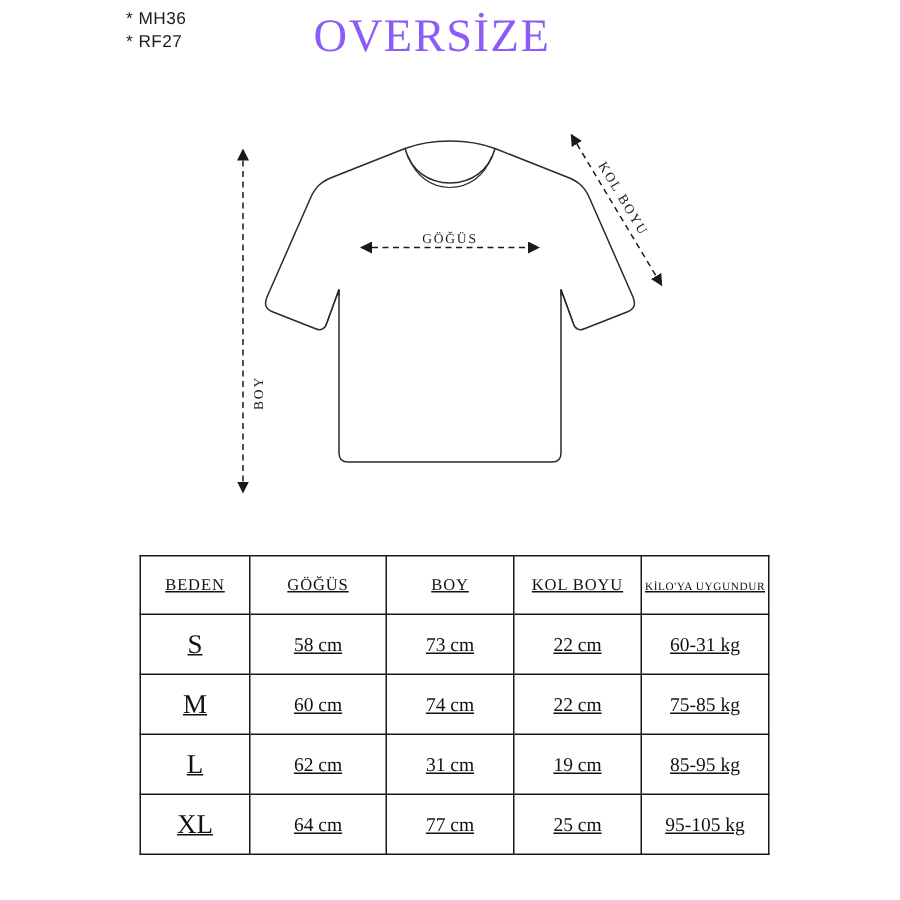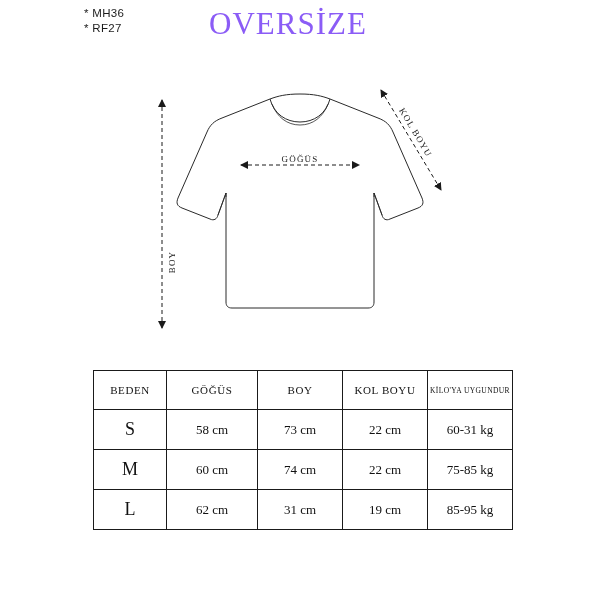--- a/index.html
+++ b/index.html
@@ -71,20 +71,21 @@
     border-collapse: collapse;
     width: 414px;
     table-layout: fixed;
   }
   table.size-table td, table.size-table th {
     border: 1px solid #1a1a1a;
     text-align: center;
     font-family: "Liberation Serif", serif;
     color: #111;
     padding: 0;
+    text-decoration: underline;
   }
   table.size-table thead th {
     height: 38px;
     font-weight: normal;
     font-size: 11px;
     letter-spacing: 0.6px;
   }
   table.size-table thead th.small {
     font-size: 7.5px;
     line-height: 9px;
@@ -206,18 +207,25 @@
           <td>22 cm</td>
           <td>75-85 kg</td>
         </tr>
         <tr>
           <td class="sizecol">L</td>
           <td>62 cm</td>
           <td>31 cm</td>
           <td>19 cm</td>
           <td>85-95 kg</td>
         </tr>
+        <tr>
+          <td class="sizecol">XL</td>
+          <td>64 cm</td>
+          <td>77 cm</td>
+          <td>25 cm</td>
+          <td>95-105 kg</td>
+        </tr>
       </tbody>
     </table>
   </div>
 
 
 </div>
 
 </body></html>

